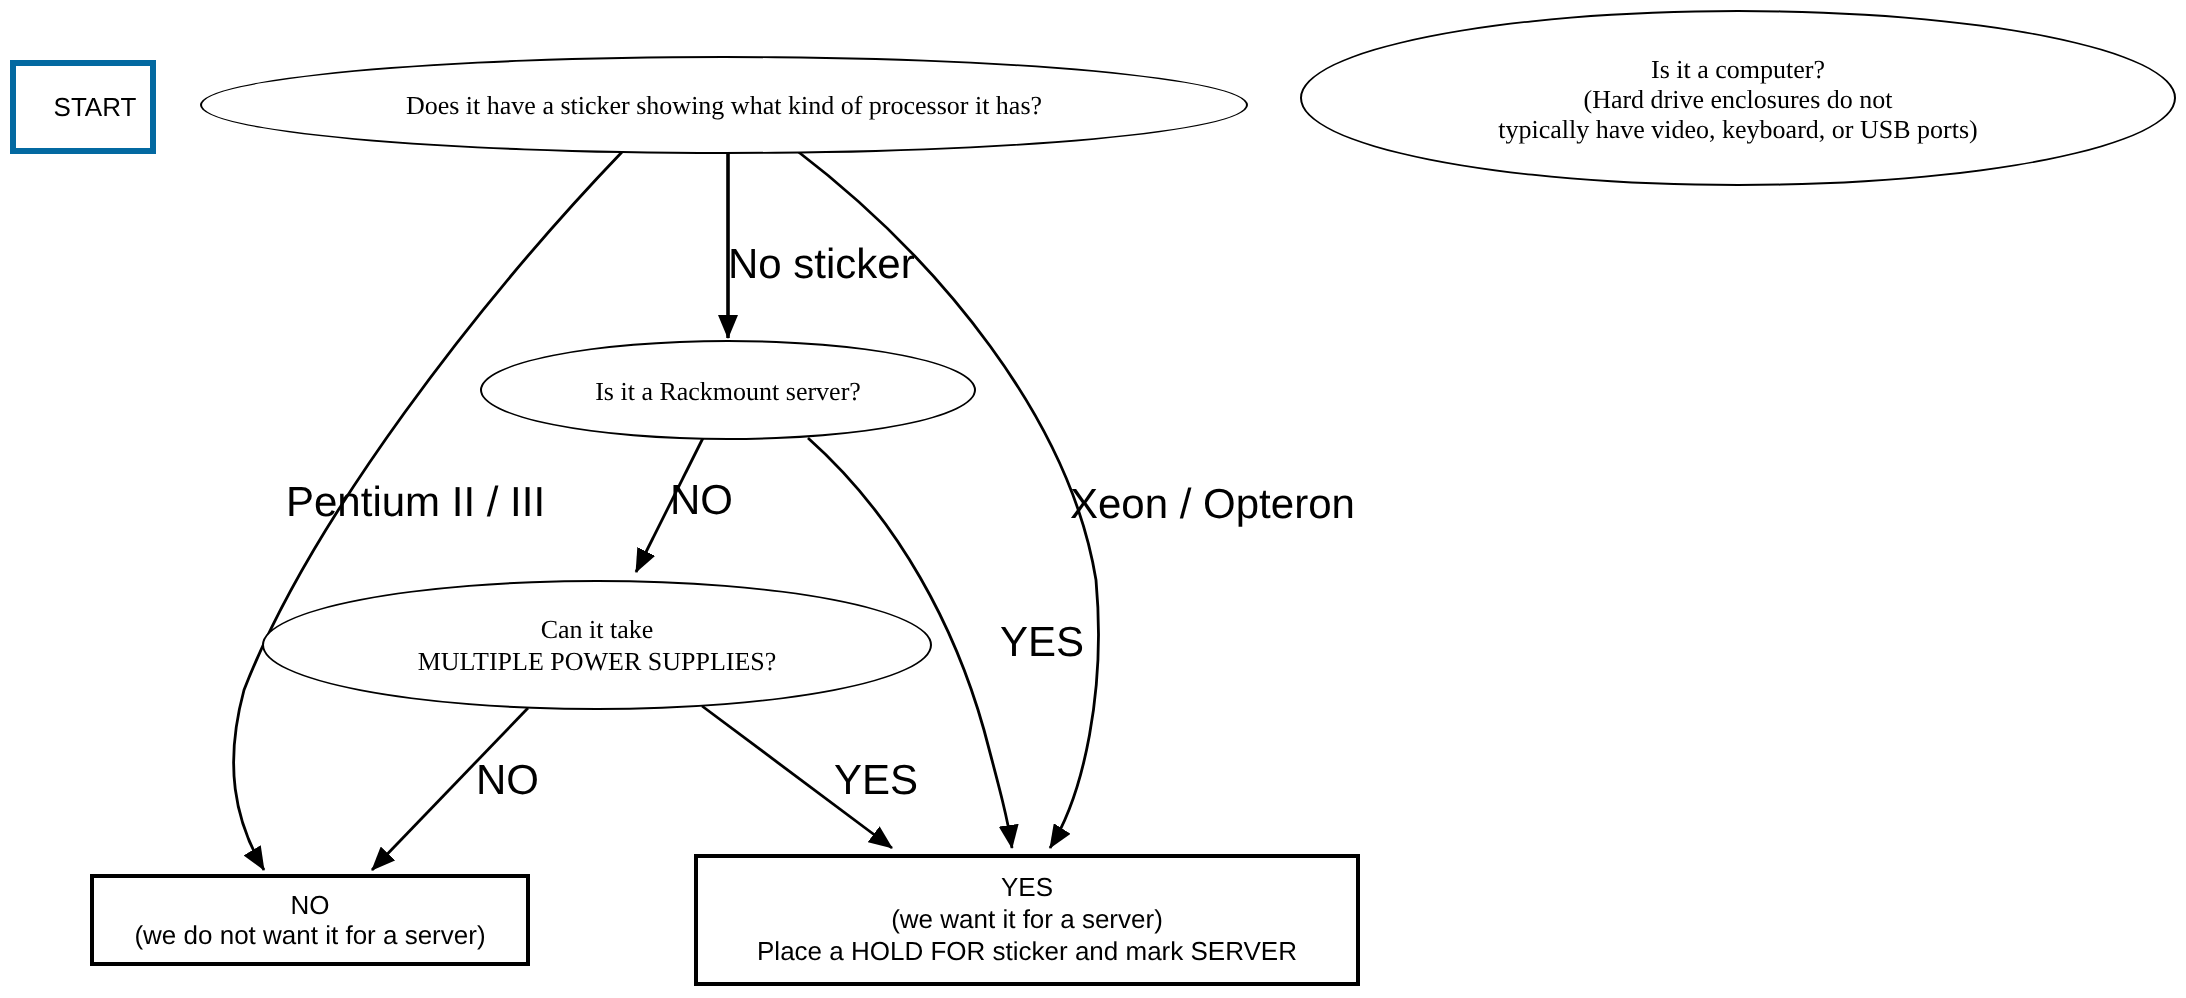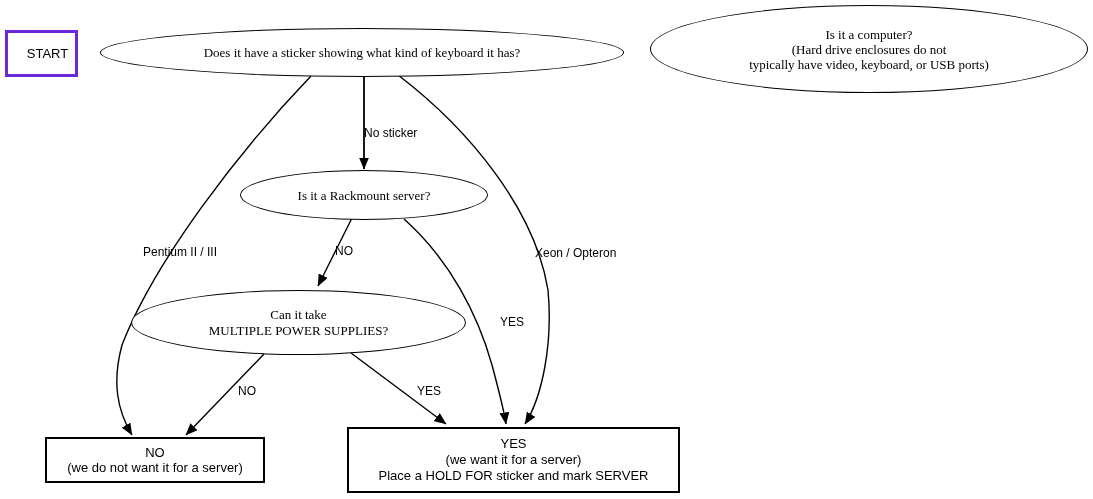--- a/index.html
+++ b/index.html
@@ -34,29 +34,29 @@
     line-height: 15px;
     color: #000000;
     background: #ffffff;
   }
   .ellipse {
     border: 1.4px solid #000000;
     border-radius: 50%;
     font-family: Liberation Serif, serif;
   }
   .rect-thick {
-    border: 3px solid #6d28d9;
+    border: 3px solid #0369a1;
     padding-left: 12px;
   }
   .rect-result {
     border: 2.5px solid #000000;
   }
   .edge-label {
     position: absolute;
-    font-size: 12px;
+    font-size: 21px;
     line-height: 18px;
     white-space: nowrap;
     color: #000000;
   }
   
   #node-start      { left: 5px;   top: 30px;  width: 73px;  height: 47px; }
   #node-sticker    { left: 100px; top: 28px;  width: 524px; height: 49px; }
   #node-computer   { left: 650px; top: 5px;   width: 438px; height: 88px; }
   #node-rackmount  { left: 240px; top: 170px; width: 248px; height: 50px; }
   #node-power      { left: 131px; top: 290px; width: 335px; height: 65px; line-height: 16px; }
@@ -97,21 +97,21 @@
     <path class="edge" d="M 404,219 C 450,260 478,315 492,365 C 500,395 504,410 506,424" marker-end="url(#arrow)"></path>
     <path class="edge" d="M 264,354 L 186,435" marker-end="url(#arrow)"></path>
     <path class="edge" d="M 351,353 L 446,424" marker-end="url(#arrow)"></path>
   </svg>
 
   <div id="node-start" class="node rect-thick">
     <span>START</span>
   </div>
 
   <div id="node-sticker" class="node ellipse">
-    <span>Does it have a sticker showing what kind of keyboard it has?</span>
+    <span>Does it have a sticker showing what kind of processor it has?</span>
   </div>
 
   <div id="node-computer" class="node ellipse">
     <div>
       <div>Is it a computer?</div>
       <div>(Hard drive enclosures do not</div>
       <div>typically have video, keyboard, or USB ports)</div>
     </div>
   </div>
 

